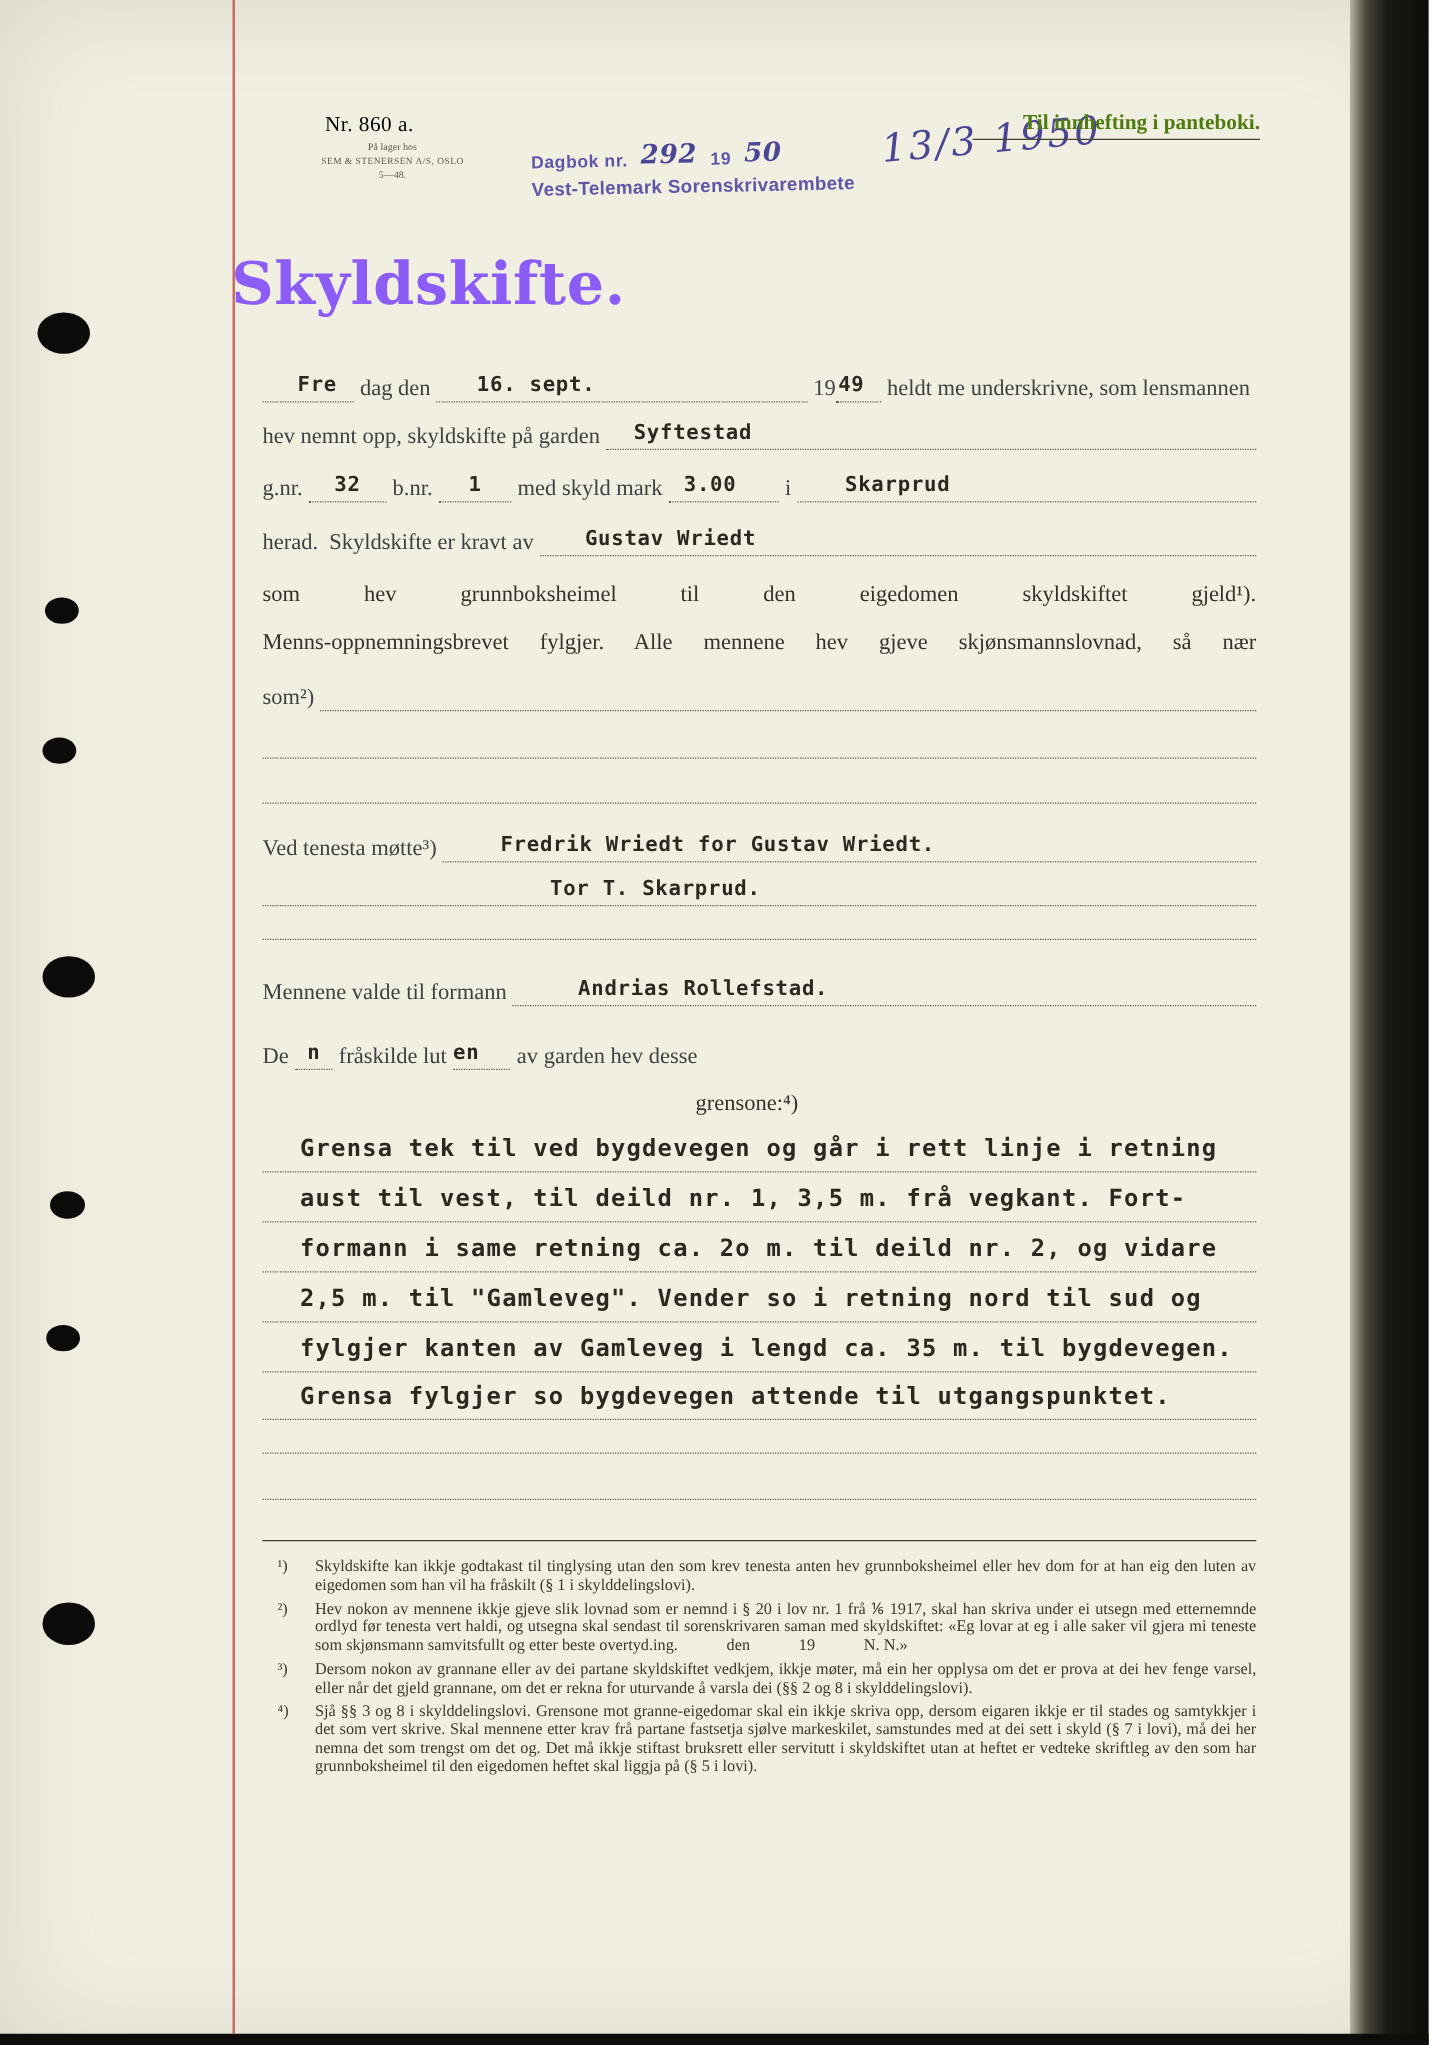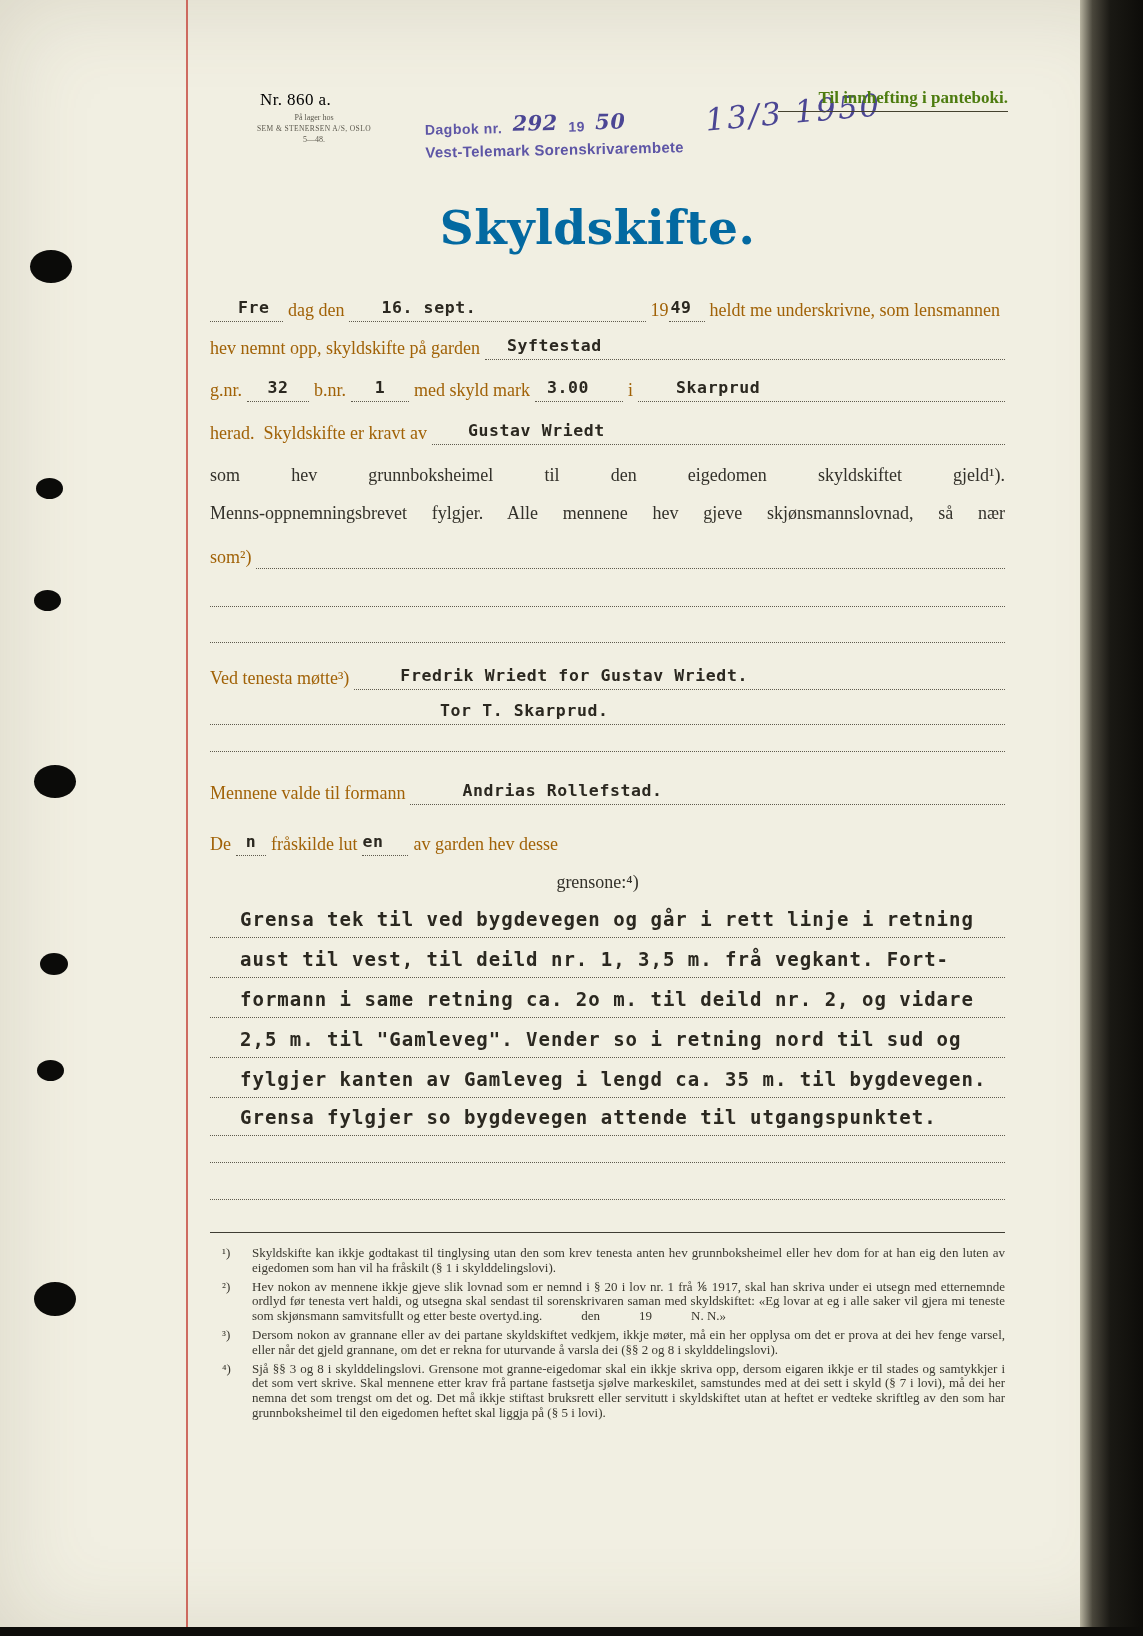--- a/index.html
+++ b/index.html
@@ -30,25 +30,25 @@
     font-size:17px; font-weight:600; color:#4d7c0f; border-bottom:1.5px solid #45422f; padding-bottom:3px; }
 
   .stamp { position:absolute; left:425px; top:112px; transform:rotate(-1.2deg); color:#5e56a6; }
   .stamp-row { font-family:"Liberation Sans", sans-serif; font-weight:bold; font-size:14px; letter-spacing:.5px; }
   .stamp-office { font-family:"Liberation Sans", sans-serif; font-weight:bold; font-size:15px; letter-spacing:.3px; margin-top:4px; }
   .hw { font-family:"DejaVu Serif", serif; font-style:italic; color:#4b4694; }
   .hw.num { font-size:21px; position:relative; top:-2px; padding:0 6px; }
   .hw-date { position:absolute; left:705px; top:94px; font-family:"DejaVu Serif", serif; font-style:italic;
     font-size:31px; color:#4b4694; transform:rotate(-5deg); letter-spacing:2px; }
 
-  .title { position:absolute; left:185px; top:200px; width:825px; text-align:center;
-    font-family:"DejaVu Serif", serif; font-weight:bold; font-size:47px; color:#0369a1; letter-spacing:.5px; }
+  .title { position:absolute; left:185px; top:200px; width:825px; text-align:left;
+    font-family:"DejaVu Serif", serif; font-weight:bold; font-size:47px; color:#8b5cf6; letter-spacing:.5px; }
 
   .fline { position:absolute; left:210px; width:795px; height:26px; display:flex; align-items:flex-end; }
-  .printed { font-size:18px; line-height:24px; color:#a16207; white-space:pre; padding:0 5px; }
+  .printed { font-size:18px; line-height:24px; color:#404040; white-space:pre; padding:0 5px; }
   .printed.first { padding-left:0; }
   .printed-full { position:absolute; left:210px; width:795px; font-size:18px; line-height:24px; color:#33312a;
     text-align:justify; text-align-last:justify; }
   .fill { border-bottom:1.5px dotted #5f5b4e; line-height:22px; padding-bottom:2px; }
   .grow { flex:1 1 auto; }
   .typed { font-family:"DejaVu Sans Mono", monospace; font-weight:700; font-size:16.5px;
     letter-spacing:.6px; color:#2b2820; white-space:pre; }
   .trow { height:40px; }
   .trow .fill { padding-bottom:5px; line-height:26px; }
   .typedBig { font-size:19px; letter-spacing:1px; }

